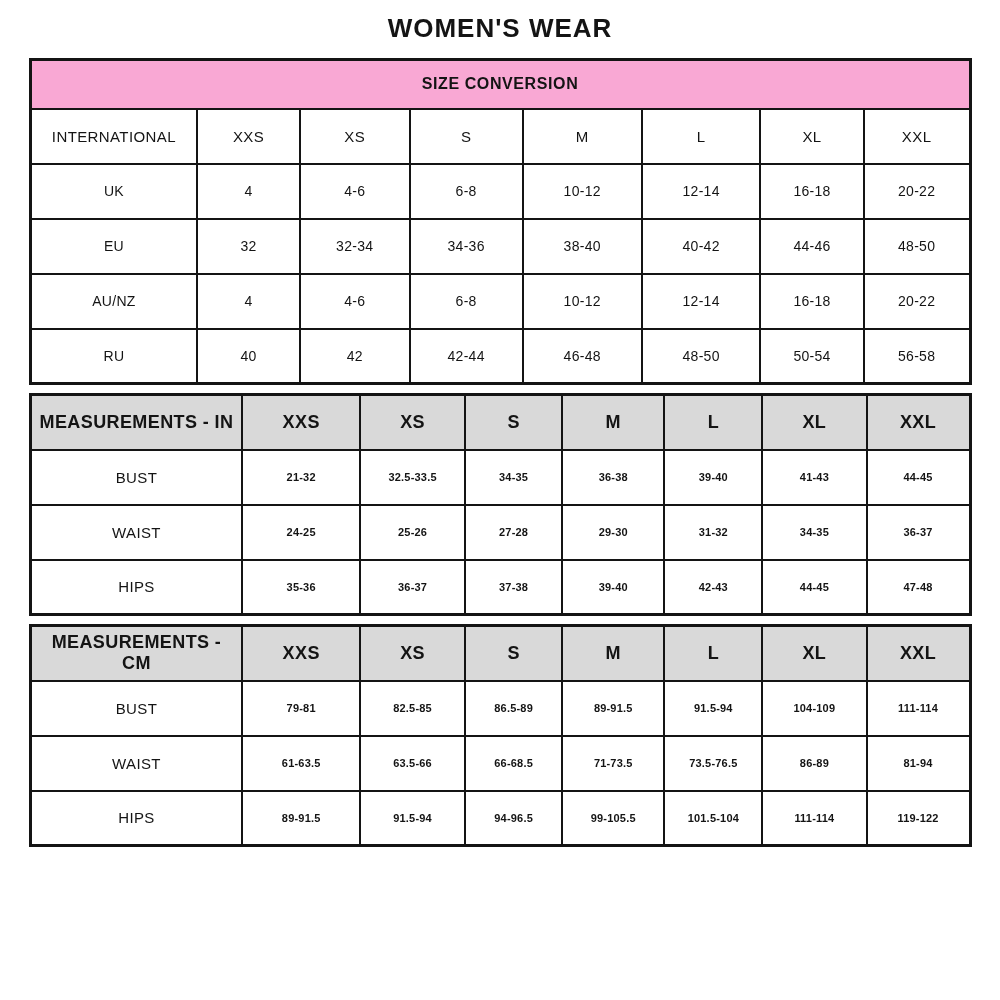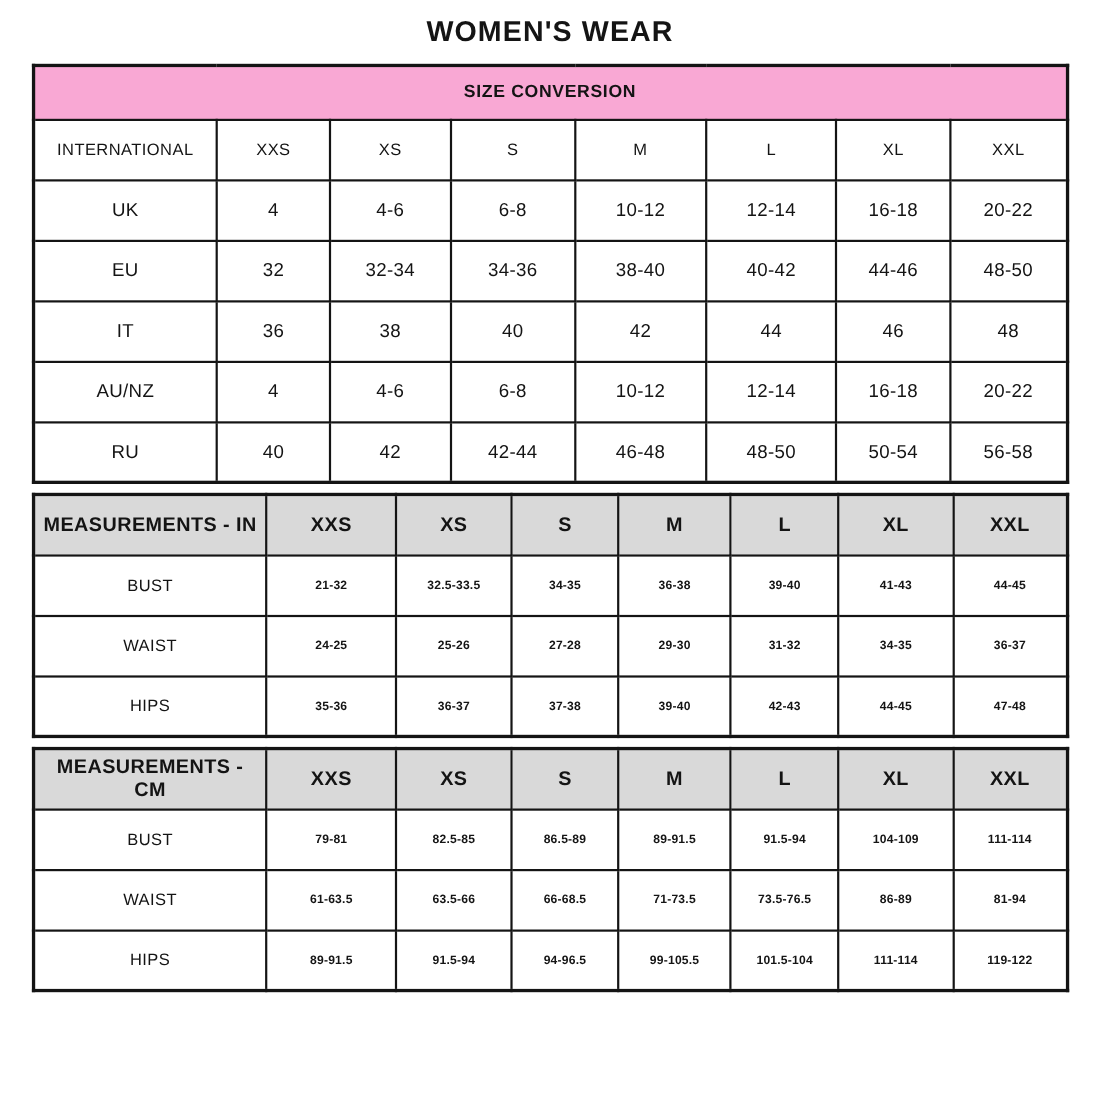--- a/index.html
+++ b/index.html
@@ -48,21 +48,21 @@
   }
   .tbl1 .cols th {
     height: 55px;
     font-weight: normal;
     font-size: 15px;
     letter-spacing: 0.4px;
     text-align: center;
   }
   .tbl1 tbody td {
     height: 55px;
-    font-size: 17px;
+    font-size: 14px;
     letter-spacing: 0.3px;
     border-radius: 6px;
   }
   
   .tblm thead th {
     background: #d9d9d9;
     height: 55px;
     font-size: 18px;
     font-weight: bold;
     letter-spacing: 0.4px;
@@ -127,30 +127,20 @@
         </tr>
         <tr>
           <td class="row-label">EU</td>
           <td class="value">32</td>
           <td class="value">32-34</td>
           <td class="value">34-36</td>
           <td class="value">38-40</td>
           <td class="value">40-42</td>
           <td class="value">44-46</td>
           <td class="value">48-50</td>
-        </tr>
-        <tr>
-          <td class="row-label">IT</td>
-          <td class="value">36</td>
-          <td class="value">38</td>
-          <td class="value">40</td>
-          <td class="value">42</td>
-          <td class="value">44</td>
-          <td class="value">46</td>
-          <td class="value">48</td>
         </tr>
         <tr>
           <td class="row-label">AU/NZ</td>
           <td class="value">4</td>
           <td class="value">4-6</td>
           <td class="value">6-8</td>
           <td class="value">10-12</td>
           <td class="value">12-14</td>
           <td class="value">16-18</td>
           <td class="value">20-22</td>

